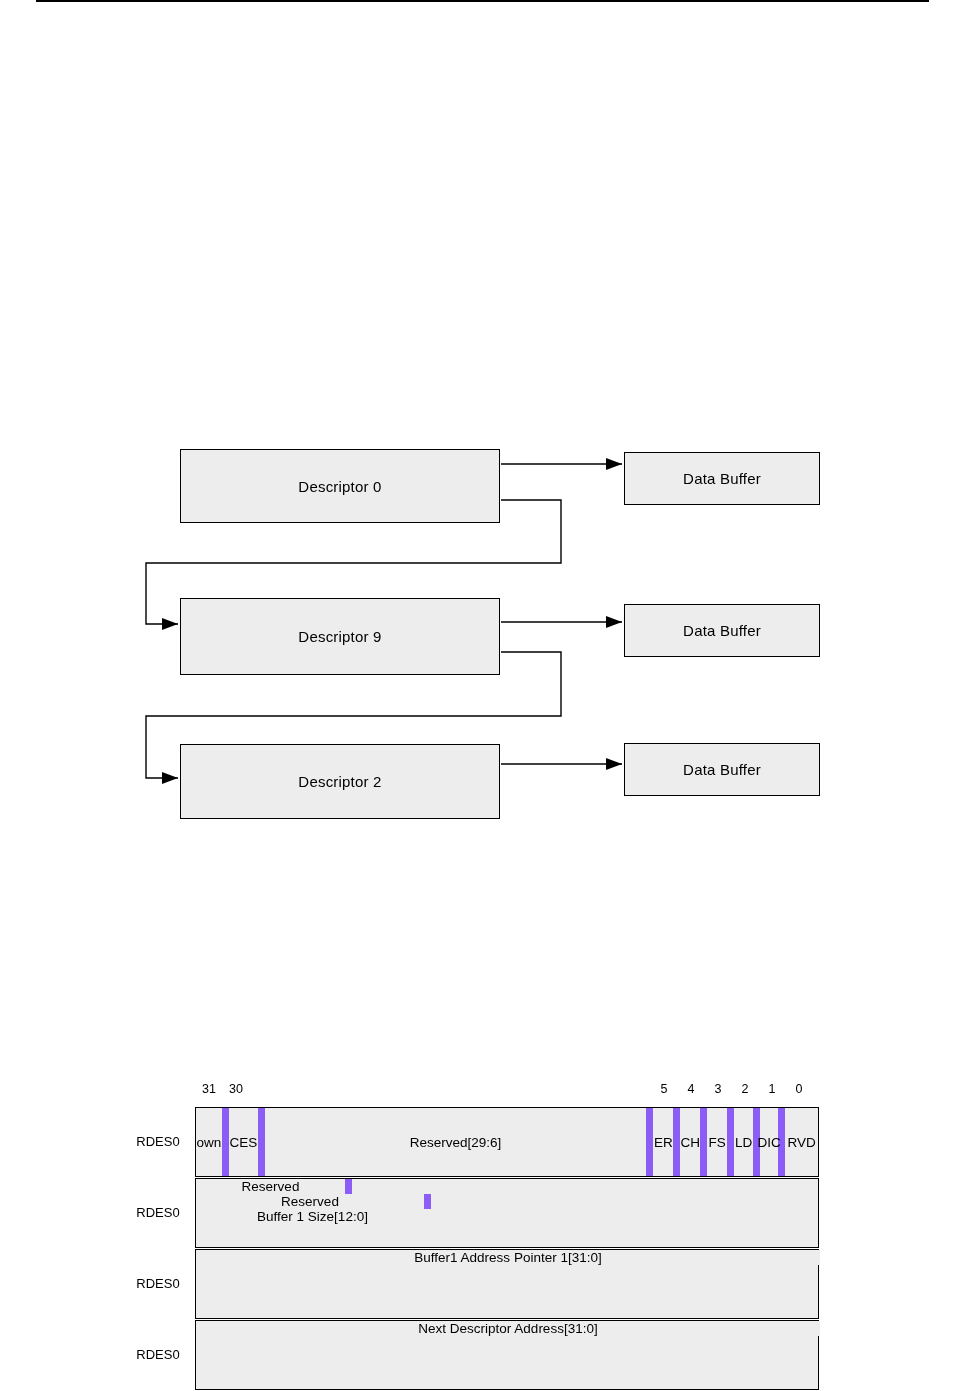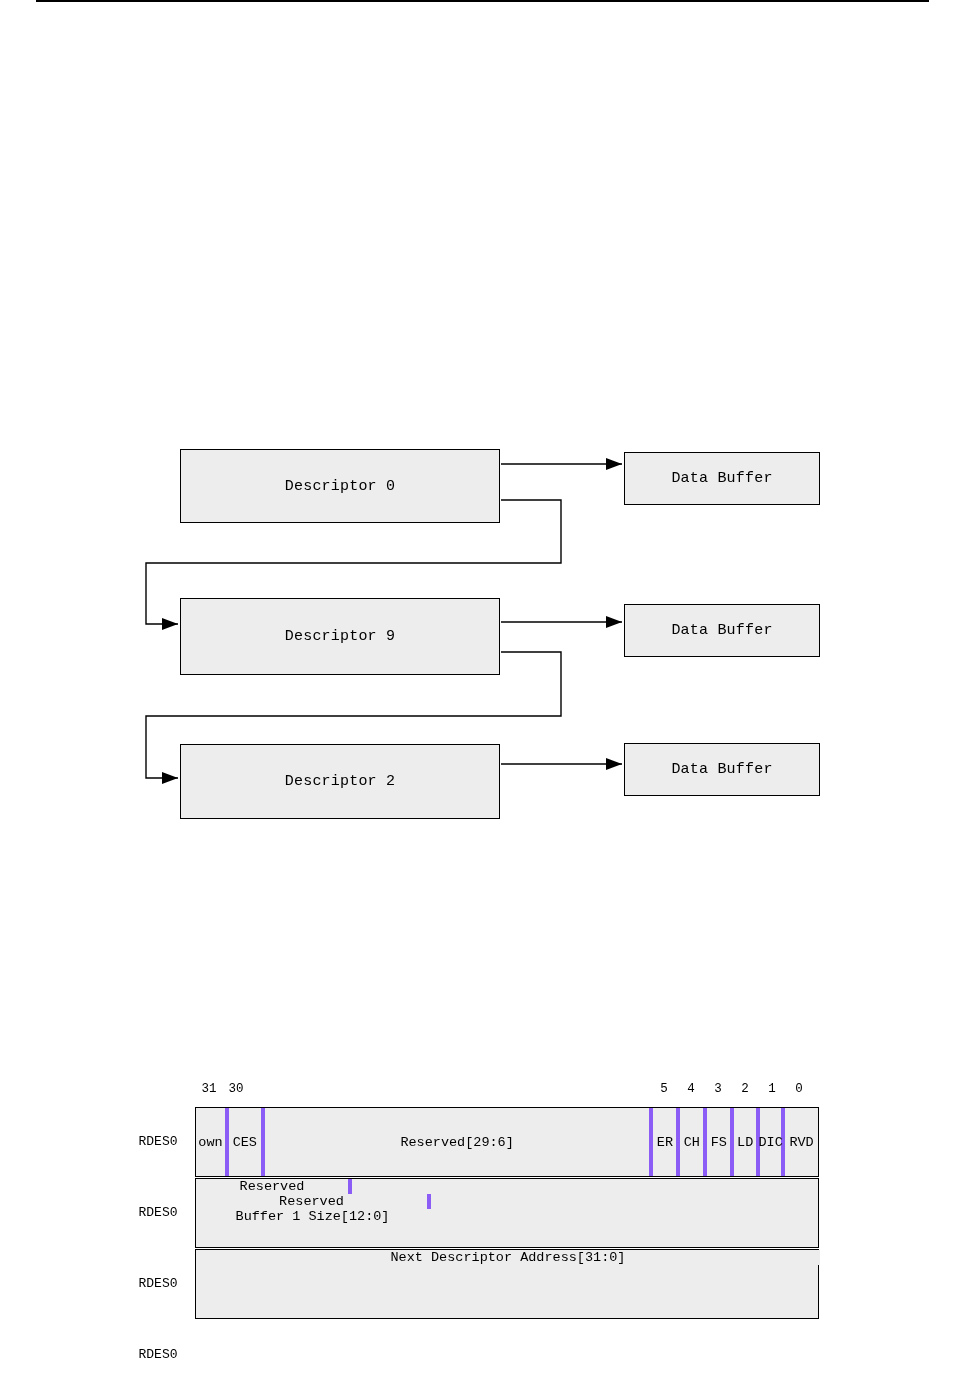--- a/index.html
+++ b/index.html
@@ -1,21 +1,21 @@
 <!DOCTYPE html>
 <html><head>
 <meta charset="utf-8">
 <style>
   html, body { margin: 0; padding: 0; background: #ffffff; }
   .page {
     position: relative;
     width: 964px;
     height: 1391px;
     background: #ffffff;
-    font-family: Liberation Mono, monospace;
+    font-family: Liberation Sans, sans-serif;
     color: #000000;
     overflow: hidden;
   }
   .top-rule {
     position: absolute;
     left: 36px; top: 0;
     width: 893px; height: 2px;
     background: #000000;
   }
   .connectors {
@@ -50,21 +50,21 @@
   .rrow {
     display: flex;
     height: 70px;
     box-sizing: border-box;
     border: 1px solid #000000;
     background: #ededed;
   }
   .rrow + .rrow { margin-top: 1px; flex-direction: column; }
   .cell {
     box-sizing: border-box;
-    border-right: 4px solid #8b5cf6;
+    border-right: 7px solid #8b5cf6;
     display: flex;
     align-items: center;
     justify-content: center;
     font-size: 13.5px;
     background: #ededed;
     white-space: nowrap;
   }
   .cell:last-child { border-right: none; }
 
   .rowlabel {
@@ -149,17 +149,20 @@
       <div class="cell" style="width:26px">LD</div>
       <div class="cell" style="width:25px">DIC</div>
       <div class="cell" style="width:33px">RVD</div>
     </div>
     <div class="rrow">
       <div class="cell" style="width:156px">Reserved</div>
       <div class="cell" style="width:235px">Reserved</div>
       <div class="cell" style="width:233px">Buffer 1 Size[12:0]</div>
     </div>
     <div class="rrow">
+      <div class="cell" style="width:624px">Buffer1 Address Pointer 1[31:0]</div>
+    </div>
+    <div class="rrow">
       <div class="cell" style="width:624px">Next Descriptor Address[31:0]</div>
     </div>
   </div>
 
 </div>
 
 </body></html>

